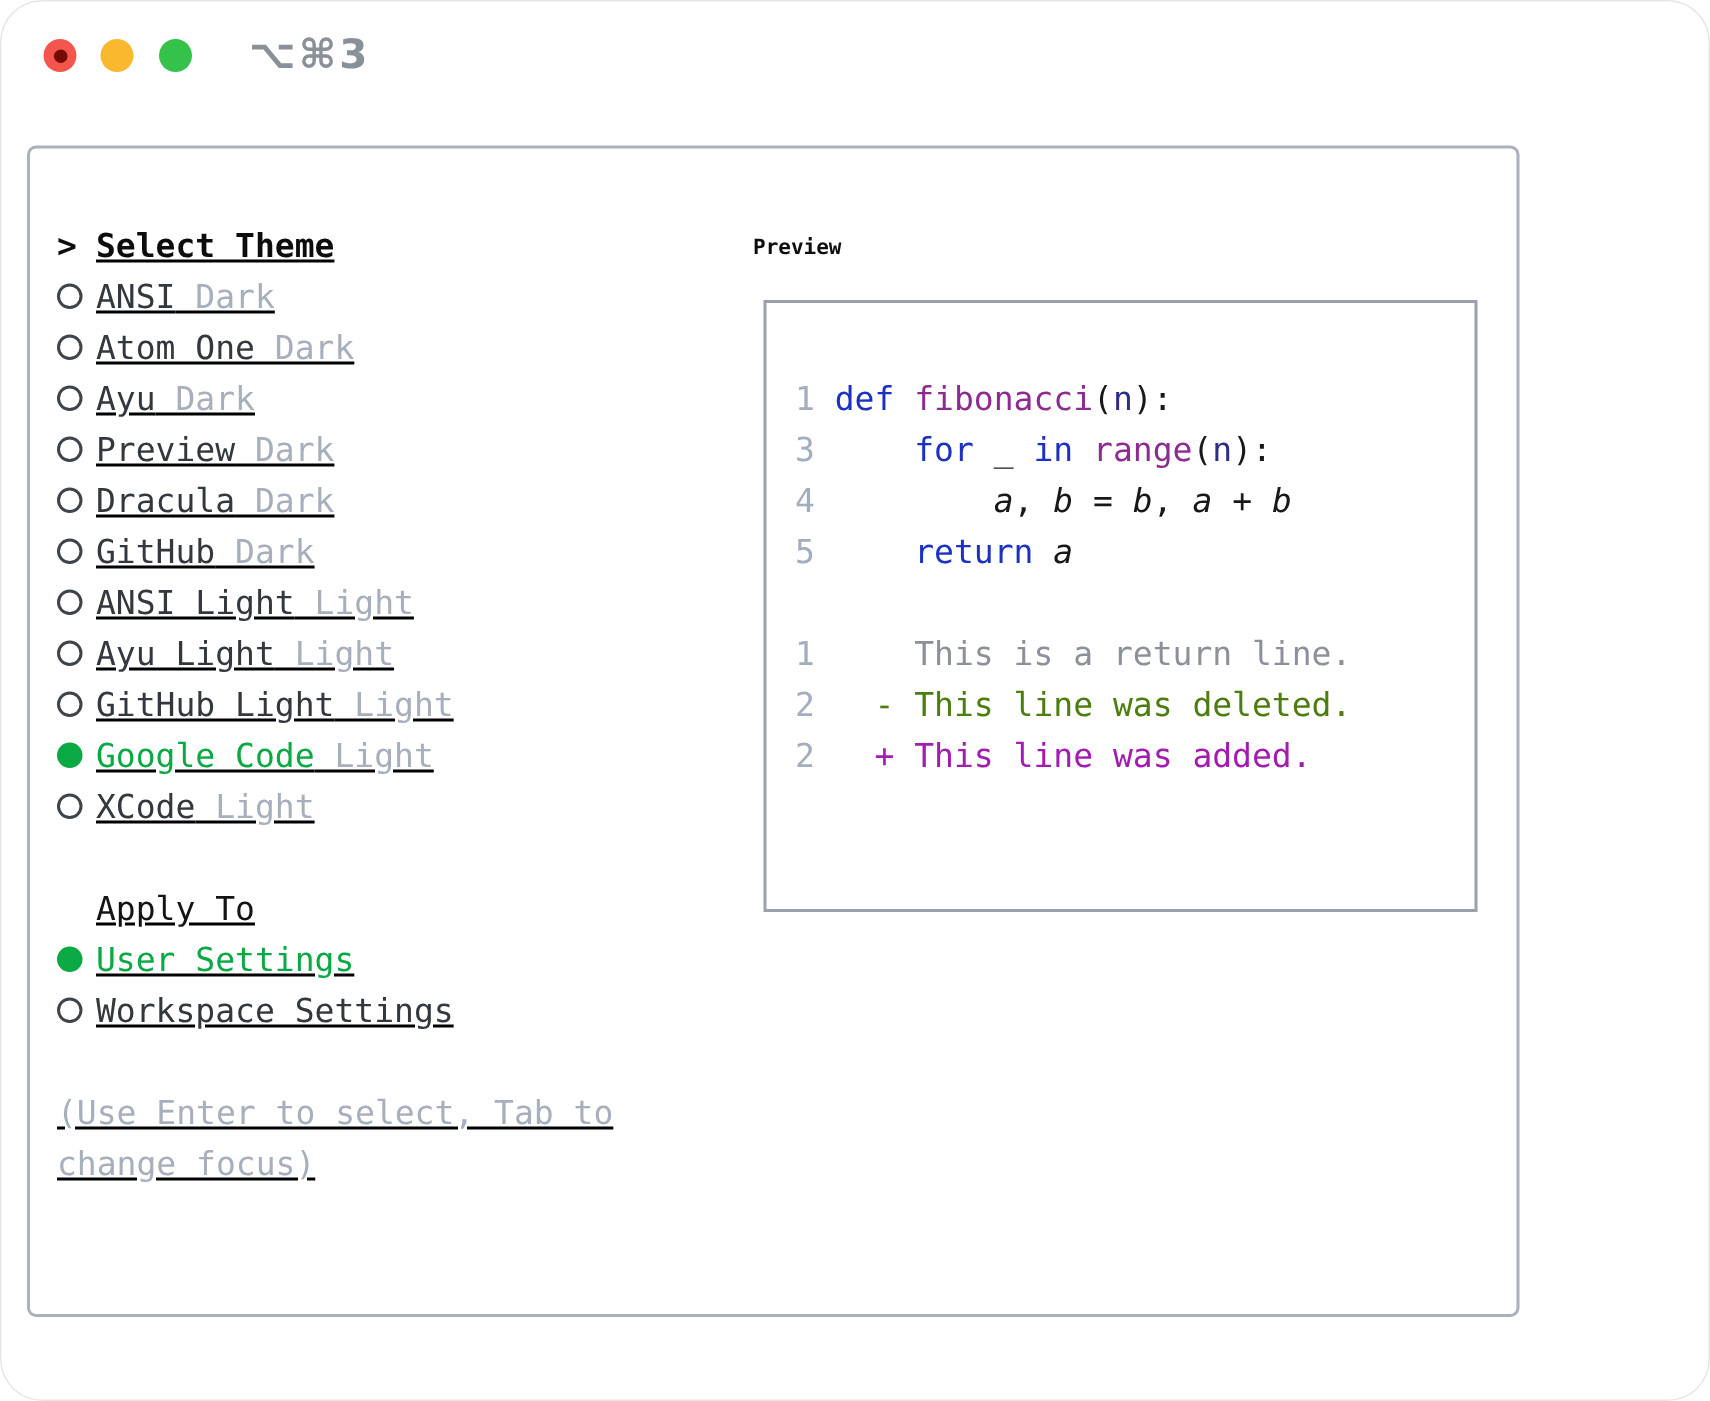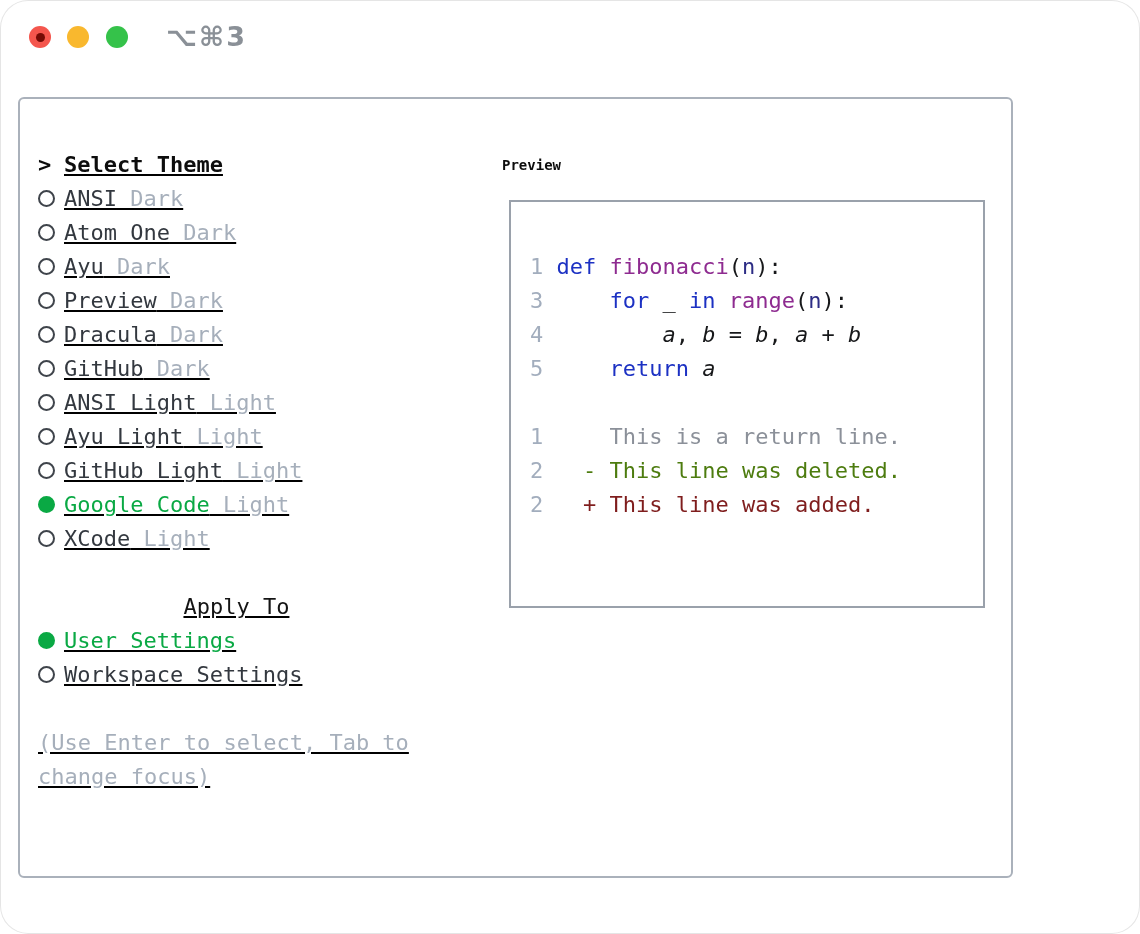--- a/index.html
+++ b/index.html
@@ -30,21 +30,21 @@
   .cell{display:inline-block;width:26px;}
   .radio{
     display:inline-block;width:13px;height:13px;border:2.5px solid #3f444b;
     border-radius:50%;box-sizing:content-box;position:relative;top:1px;
   }
   .radio.sel{background:#0aa944;border-color:#0aa944;}
   .row-title{font-weight:bold;color:#0d0d0d;}
   .prefix{font-weight:bold;color:#0d0d0d;}
   .label-sel{color:#0aa944;}
   .variant{color:#a6afbb;}
-  .apply-title{color:#141414;text-align:center;}
+  .apply-title{color:#141414;}
   .hint{color:#a6afbb;}
   
   .preview-title{
     position:absolute;left:482px;top:49px;height:34px;line-height:34px;
     font-size:14px;font-weight:bold;color:#0d0d0d;white-space:pre;
   }
   .preview-box{
     position:absolute;left:489px;top:101px;width:476px;height:408px;
     border:2px solid #9aa1ab;box-sizing:border-box;background:#ffffff;
   }
@@ -52,21 +52,21 @@
   .code-line{height:34px;line-height:34px;font-size:22px;white-space:pre;color:#17181a;}
   .ln{color:#a2adbd;}
   .kwd{color:#1c31c3;}
   .typ{color:#8e2b90;}
   .lit{color:#0b756e;}
   .pln{color:#17181a;}
   .param{color:#2d2d85;}
   .var{color:#17181a;font-style:italic;}
   .diff-context{color:#8b9099;}
   .diff-deleted{color:#4d7c0f;}
-  .diff-added{color:#7f1d1d;}
+  .diff-added{color:#a21caf;}
 </style>
 </head>
 <body>
 
 <div class="window">
 
   <div class="titlebar">
     <span class="tl tl-red"></span>
     <span class="tl tl-yellow"></span>
     <span class="tl tl-green"></span>

